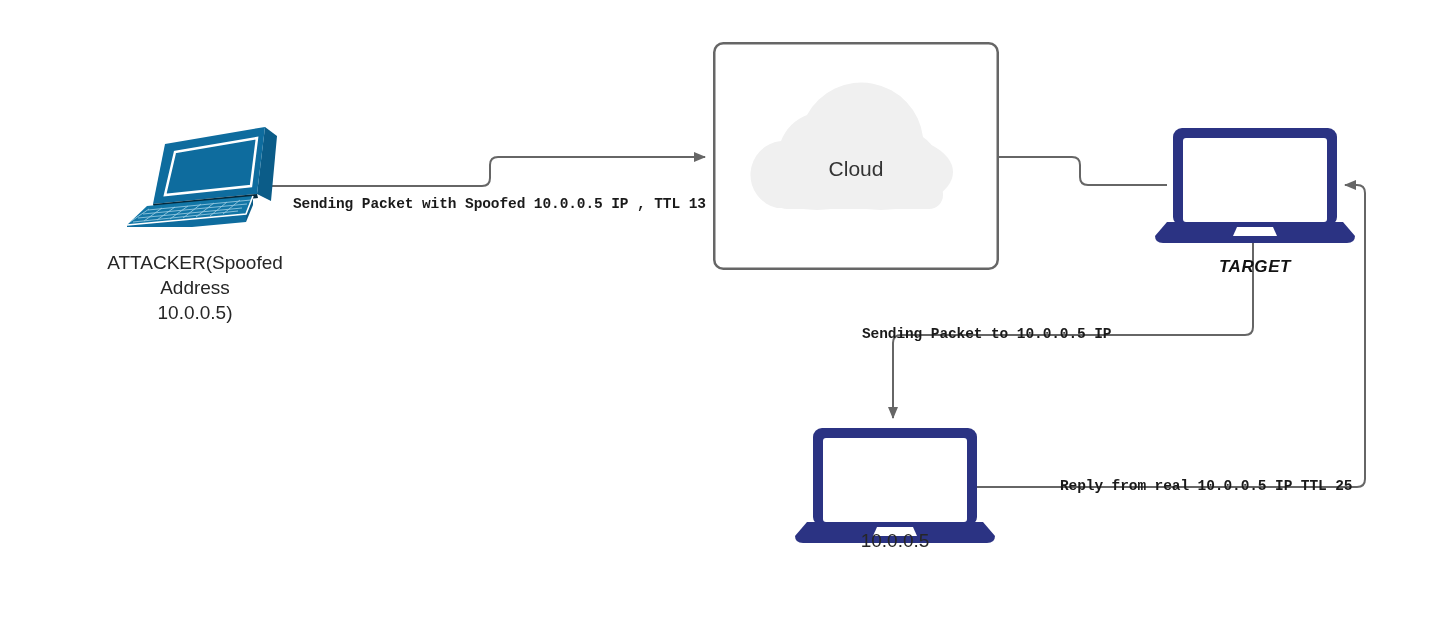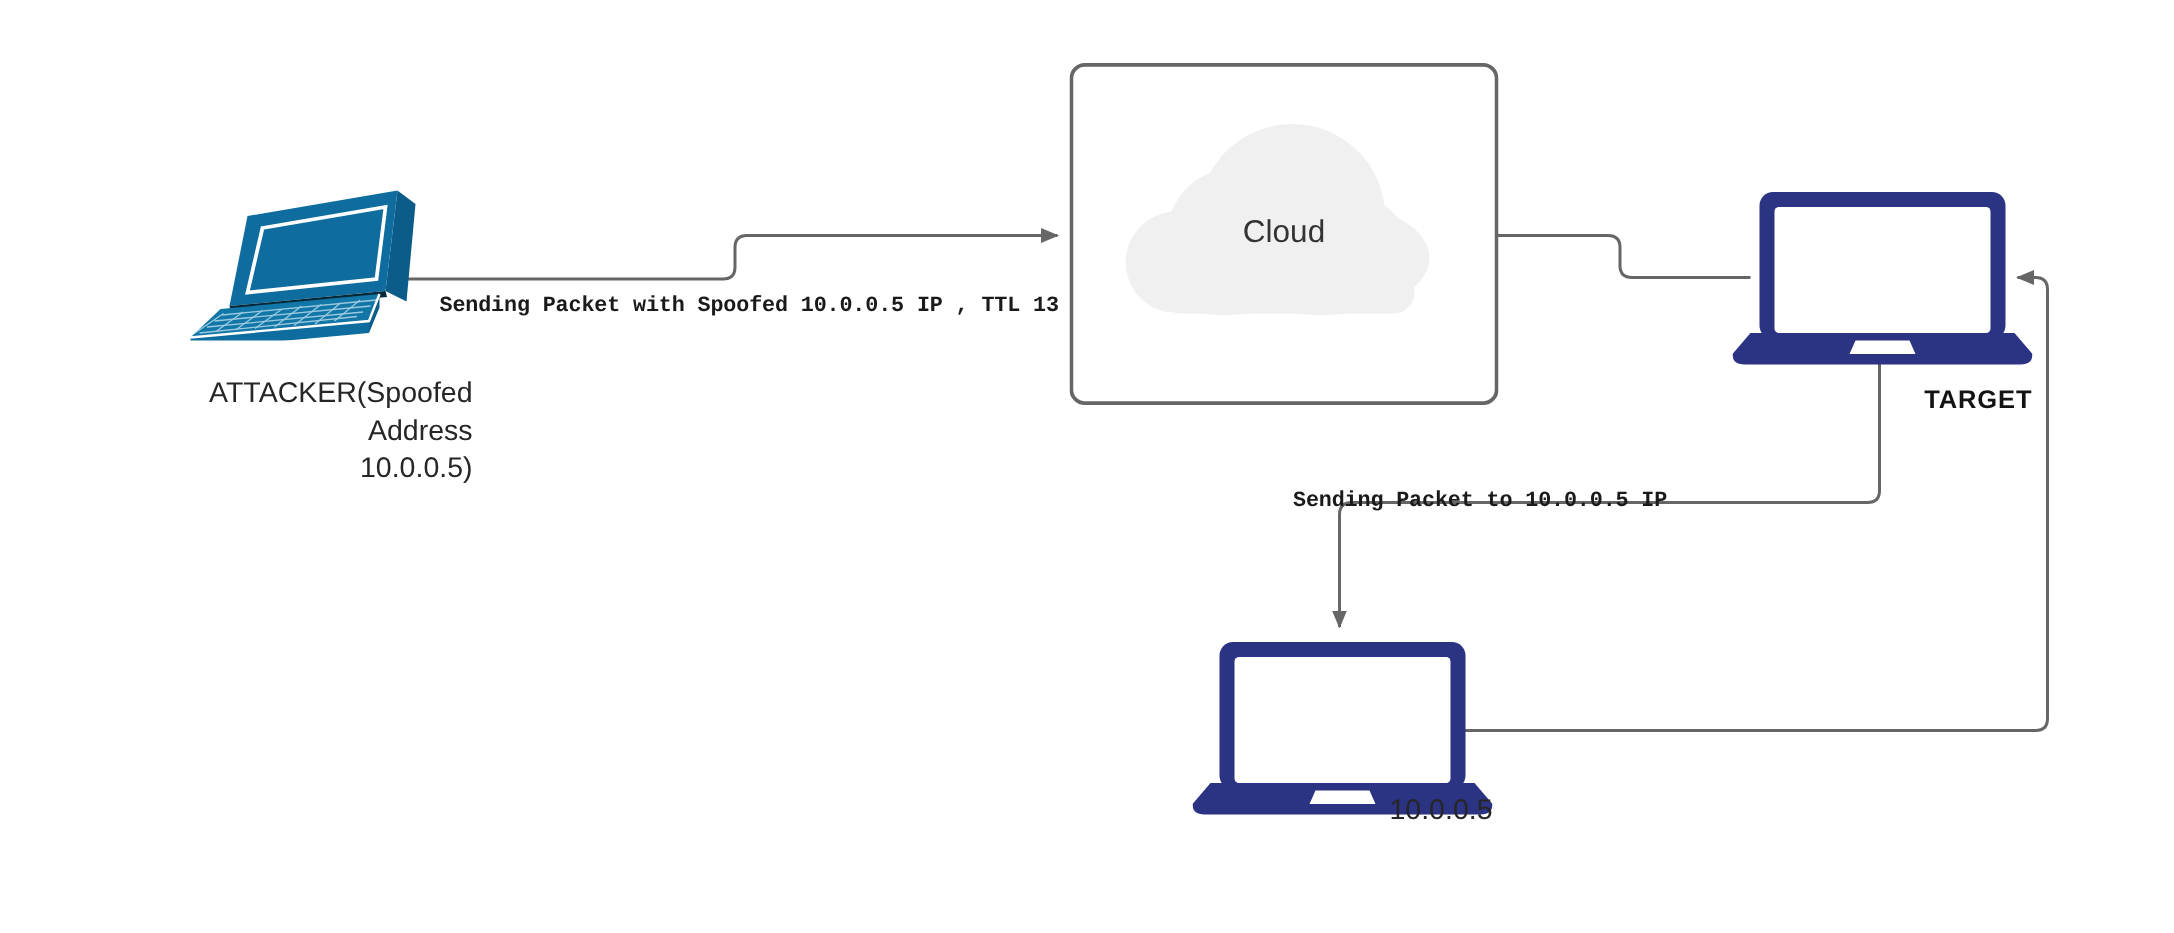--- a/index.html
+++ b/index.html
@@ -41,37 +41,39 @@
     font-weight: bold;
     color: #1a1a1a;
     white-space: nowrap;
     letter-spacing: -0.1px;
   }
   .node-label {
     position: absolute;
     font-family: "Liberation Sans", sans-serif;
     font-size: 19px;
     color: #262626;
-    text-align: right;
+    text-align: center;
     line-height: 25px;
     white-space: pre-line;
   }
   .node-label.bold-italic {
     font-weight: bold;
+    font-style: italic;
     font-size: 17px;
     letter-spacing: 0.6px;
     color: #131313;
   }
   .cloud-text {
     position: absolute;
     font-family: "Liberation Sans", sans-serif;
     font-size: 21px;
     color: #333333;
     text-align: center;
     white-space: nowrap;
+    margin-top: 14px;
   }
 </style>
 </head>
 <body>
 
 <div id="canvas">
 
   <svg id="wires" viewBox="0 0 1449 622" width="1449" height="622" xmlns="http://www.w3.org/2000/svg">
     <defs>
       <marker id="arrowRight" markerWidth="12" markerHeight="10" refX="11" refY="5" orient="auto" markerUnits="userSpaceOnUse">
@@ -172,14 +174,15 @@
       <path d="M 12,96 L 188,96 L 200,110 Q 200,117 192,117 L 8,117 Q 0,117 0,110 Z" fill="#2B3383"></path>
       <path d="M 82,101 L 118,101 L 122,110 L 78,110 Z" fill="#ffffff"></path>
     </svg>
   </div>
   <div class="node-label" style="left:795px; top:528px; width:200px;">10.0.0.5</div>
 
   <div class="edge-label" style="left:293px; top:196px;">Sending Packet with Spoofed 10.0.0.5 IP , TTL 13</div>
 
   <div class="edge-label" style="left:862px; top:326px;">Sending Packet to 10.0.0.5 IP</div>
 
+  <div class="edge-label" style="left:1060px; top:478px;">Reply from real 10.0.0.5 IP TTL 25</div>
 
 </div>
 
 </body></html>

